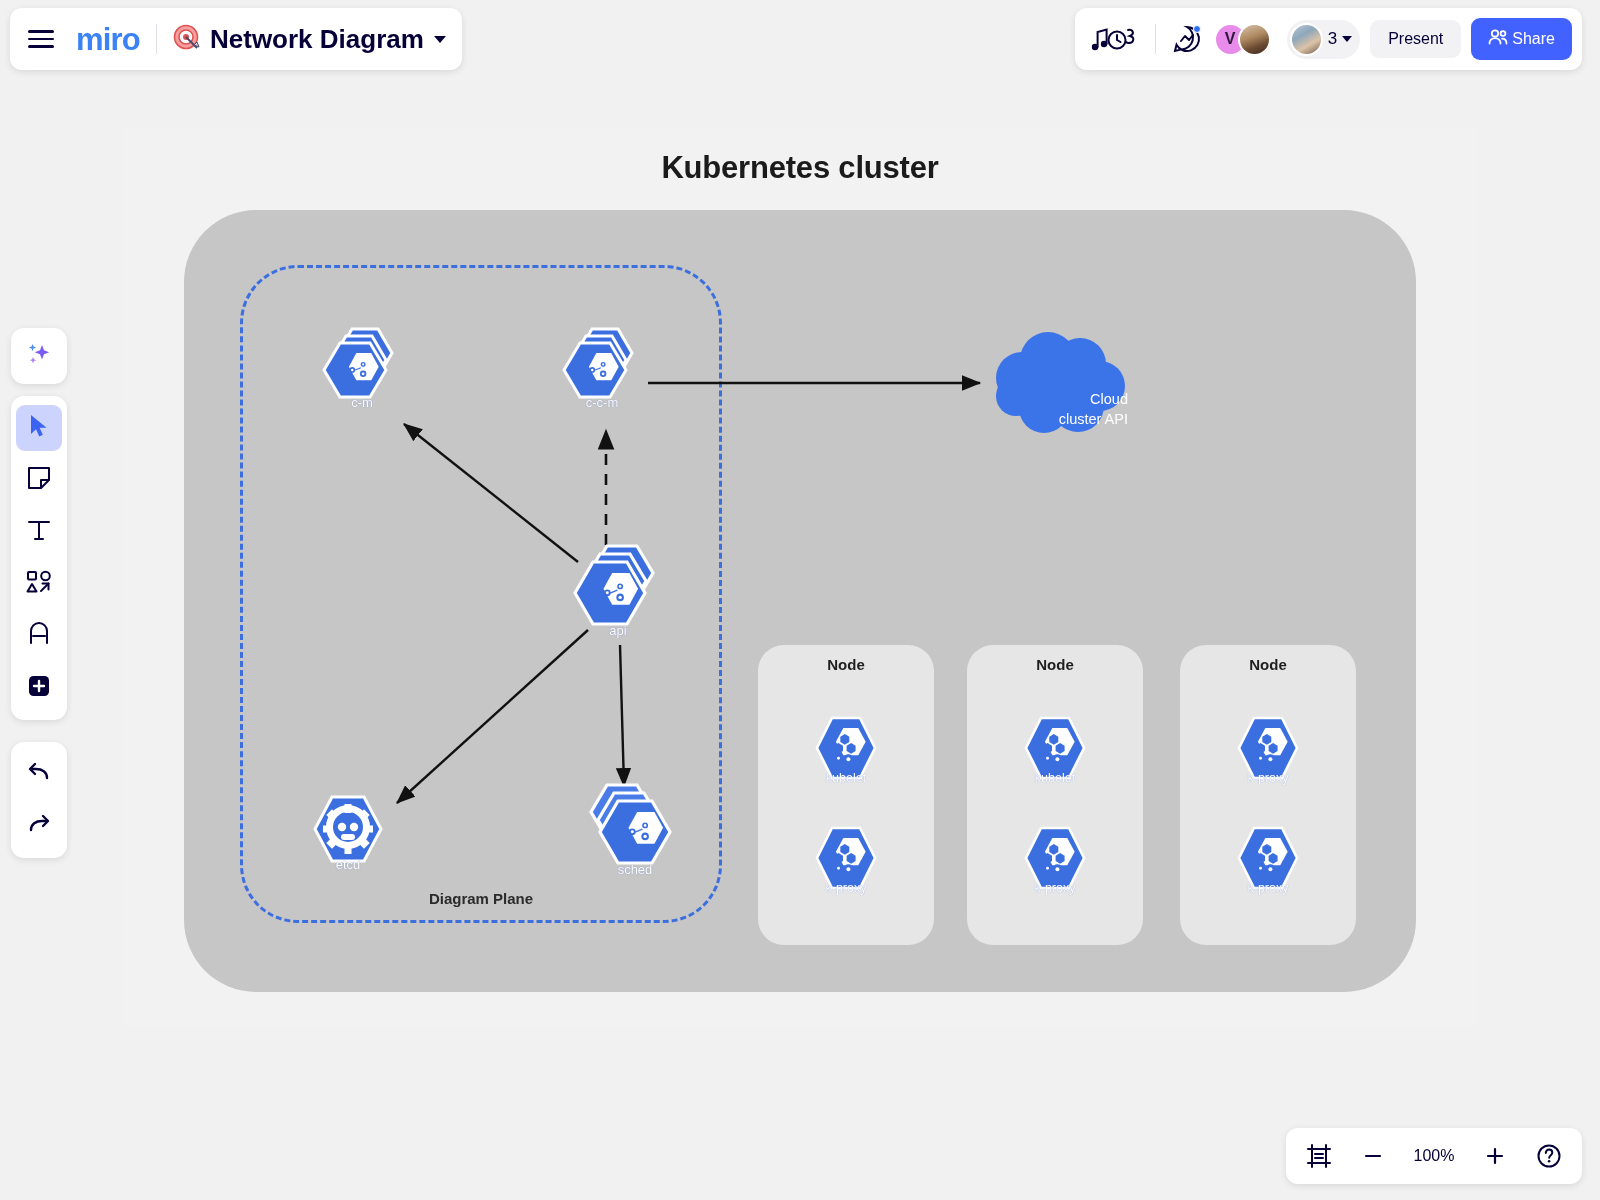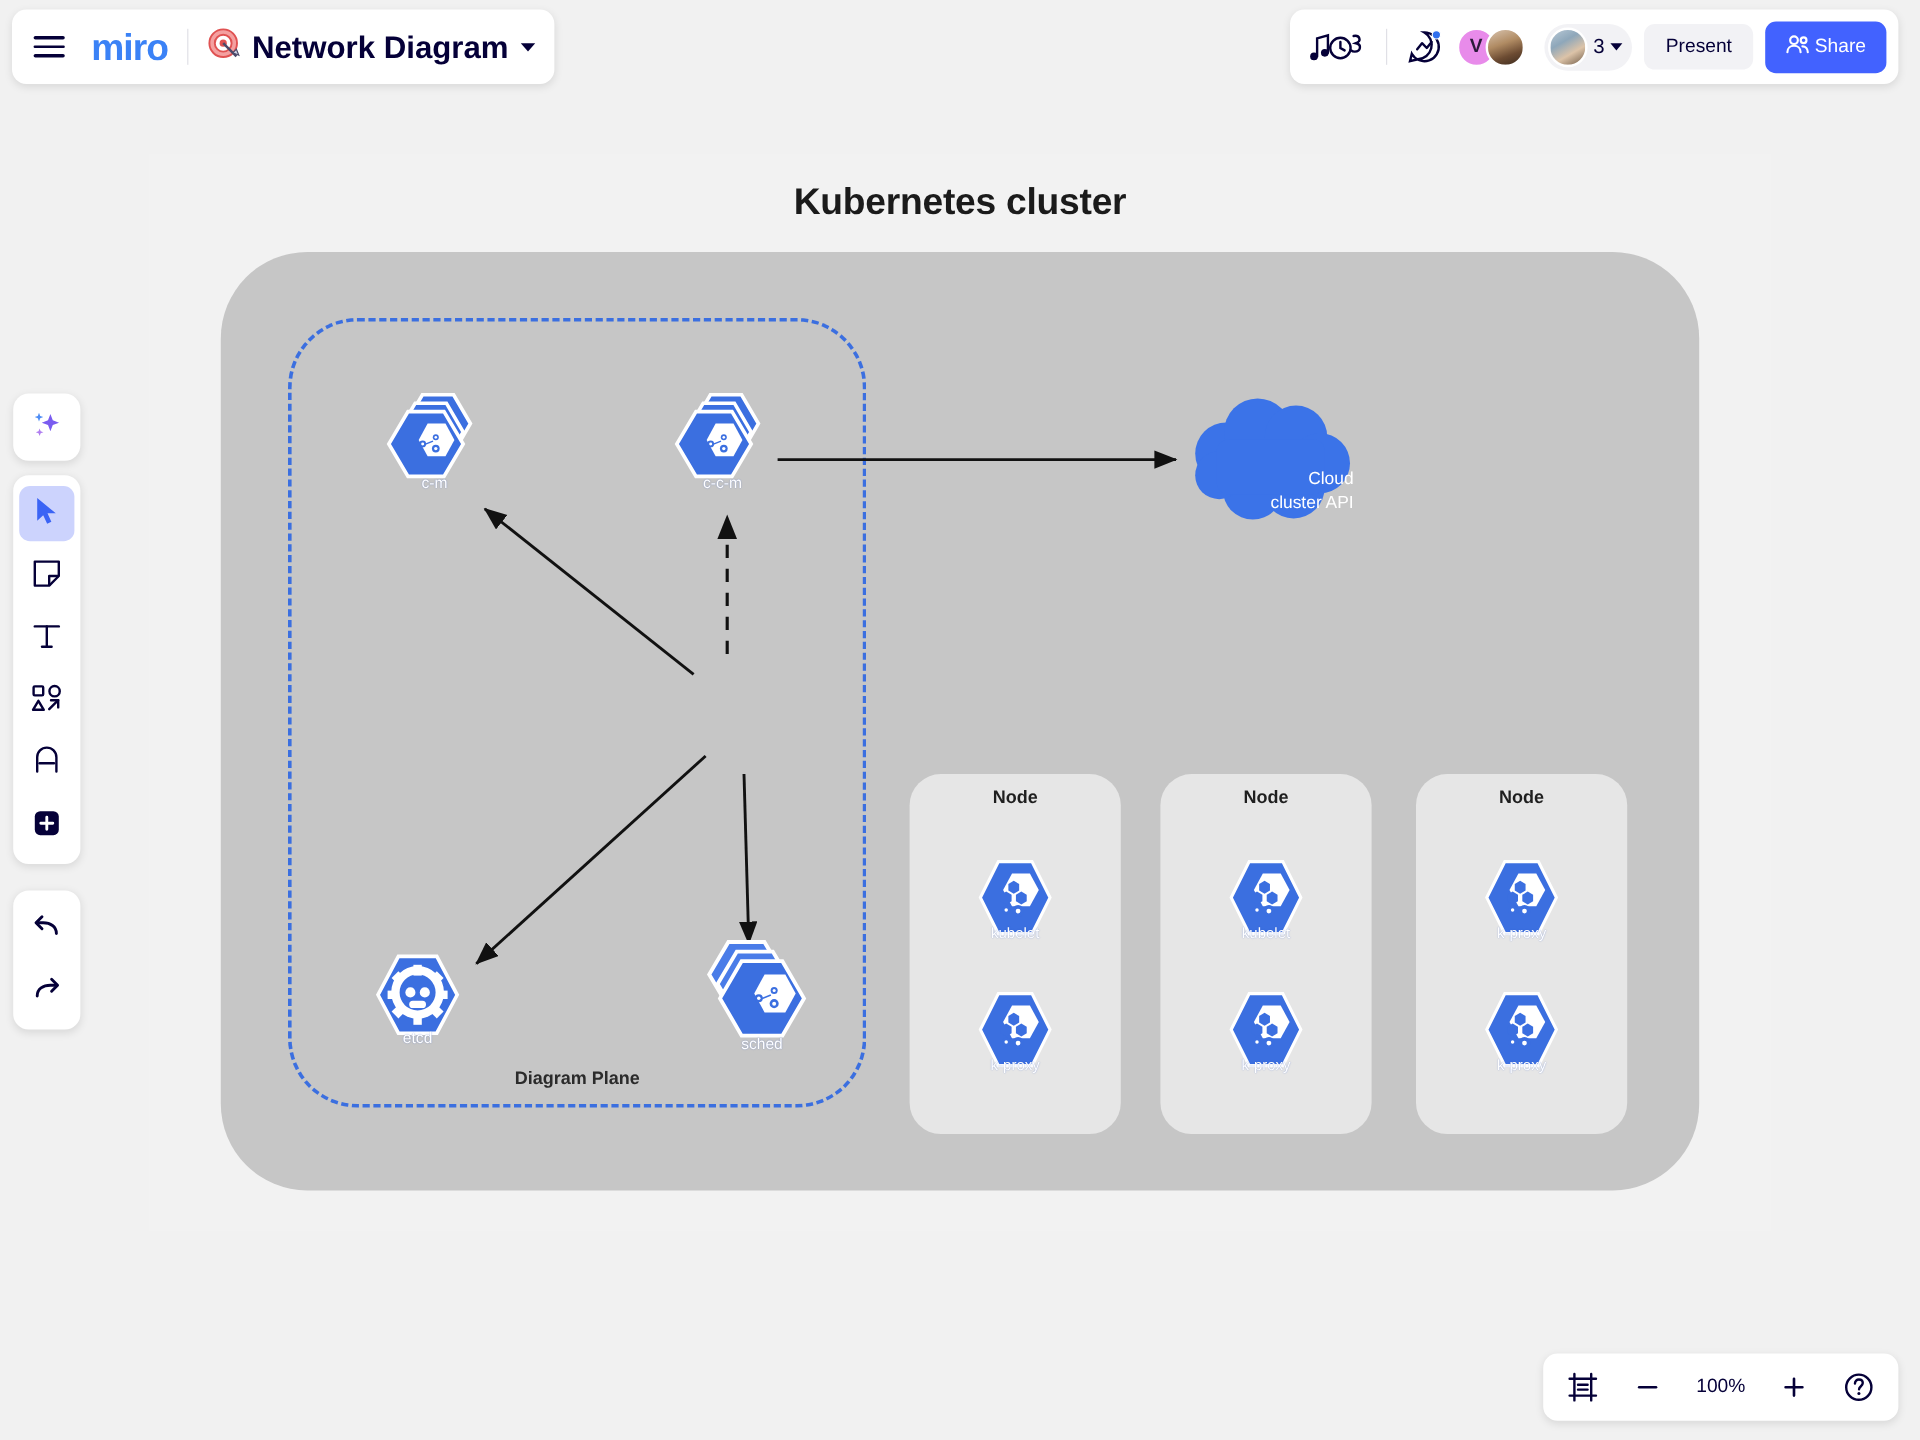--- a/index.html
+++ b/index.html
@@ -258,20 +258,40 @@
           <circle cx="330" cy="105" r="48"></circle>
             <circle cx="330" cy="105" r="21" fill="#fff"></circle>
           <circle cx="330" cy="285" r="62"></circle>
             <circle cx="330" cy="285" r="27" fill="#fff"></circle>
           <rect x="160" y="180" width="130" height="22" transform="rotate(-22 225 191)"></rect>
         </g>
       </svg>
       <div class="k-label">c-c-m</div>
     </div>
 
+    <div class="k8s" style="left:570px; top:543px; width:96px; height:96px;">
+      <svg width="96" height="96" viewBox="0 0 96 96">
+        <polygon points="37,3 67,3 83,30 67,57 37,57 21,30" fill="#3b6fe0" stroke="#fff" stroke-width="3.2"></polygon>
+        <polygon points="30,11 60,11 76,38 60,65 30,65 14,38" fill="#3b6fe0" stroke="#fff" stroke-width="3.2"></polygon>
+        <polygon points="23,19 57,19 75,50 57,81 23,81 5,50" fill="#3b6fe0" stroke="#fff" stroke-width="3.2"></polygon>
+        <g transform="translate(22,30) scale(0.72)" fill="#fff">
+          <polygon points="28,0 52,0 64,22 52,44 28,44 16,22"></polygon>
+        </g>
+        <g transform="translate(30,37) scale(0.061)" fill="#3b6fe0">
+          <circle cx="120" cy="210" r="55"></circle>
+            <circle cx="120" cy="210" r="24" fill="#fff"></circle>
+          <circle cx="330" cy="105" r="48"></circle>
+            <circle cx="330" cy="105" r="21" fill="#fff"></circle>
+          <circle cx="330" cy="285" r="62"></circle>
+            <circle cx="330" cy="285" r="27" fill="#fff"></circle>
+          <rect x="160" y="180" width="130" height="22" transform="rotate(-22 225 191)"></rect>
+        </g>
+      </svg>
+      <div class="k-label">api</div>
+    </div>
 
     <div class="k8s" style="left:306px; top:789px;">
       <svg width="84" height="84" viewBox="0 0 84 84">
         <polygon points="26,8 58,8 75,40 58,72 26,72 9,40" fill="#3b6fe0" stroke="#fff" stroke-width="3"></polygon>
         <g transform="translate(42,40)" fill="#fff">
           <path d="M-22,-2 a22,22 0 1,1 44,0 a22,22 0 1,1 -44,0 z M-15,-2 a15,15 0 1,0 30,0 a15,15 0 1,0 -30,0 z"></path>
           <rect x="-3.5" y="-25" width="7" height="9"></rect>
           <rect x="-3.5" y="16" width="7" height="9"></rect>
           <rect x="-25" y="-3.5" width="9" height="7"></rect>
           <rect x="16" y="-3.5" width="9" height="7"></rect>

